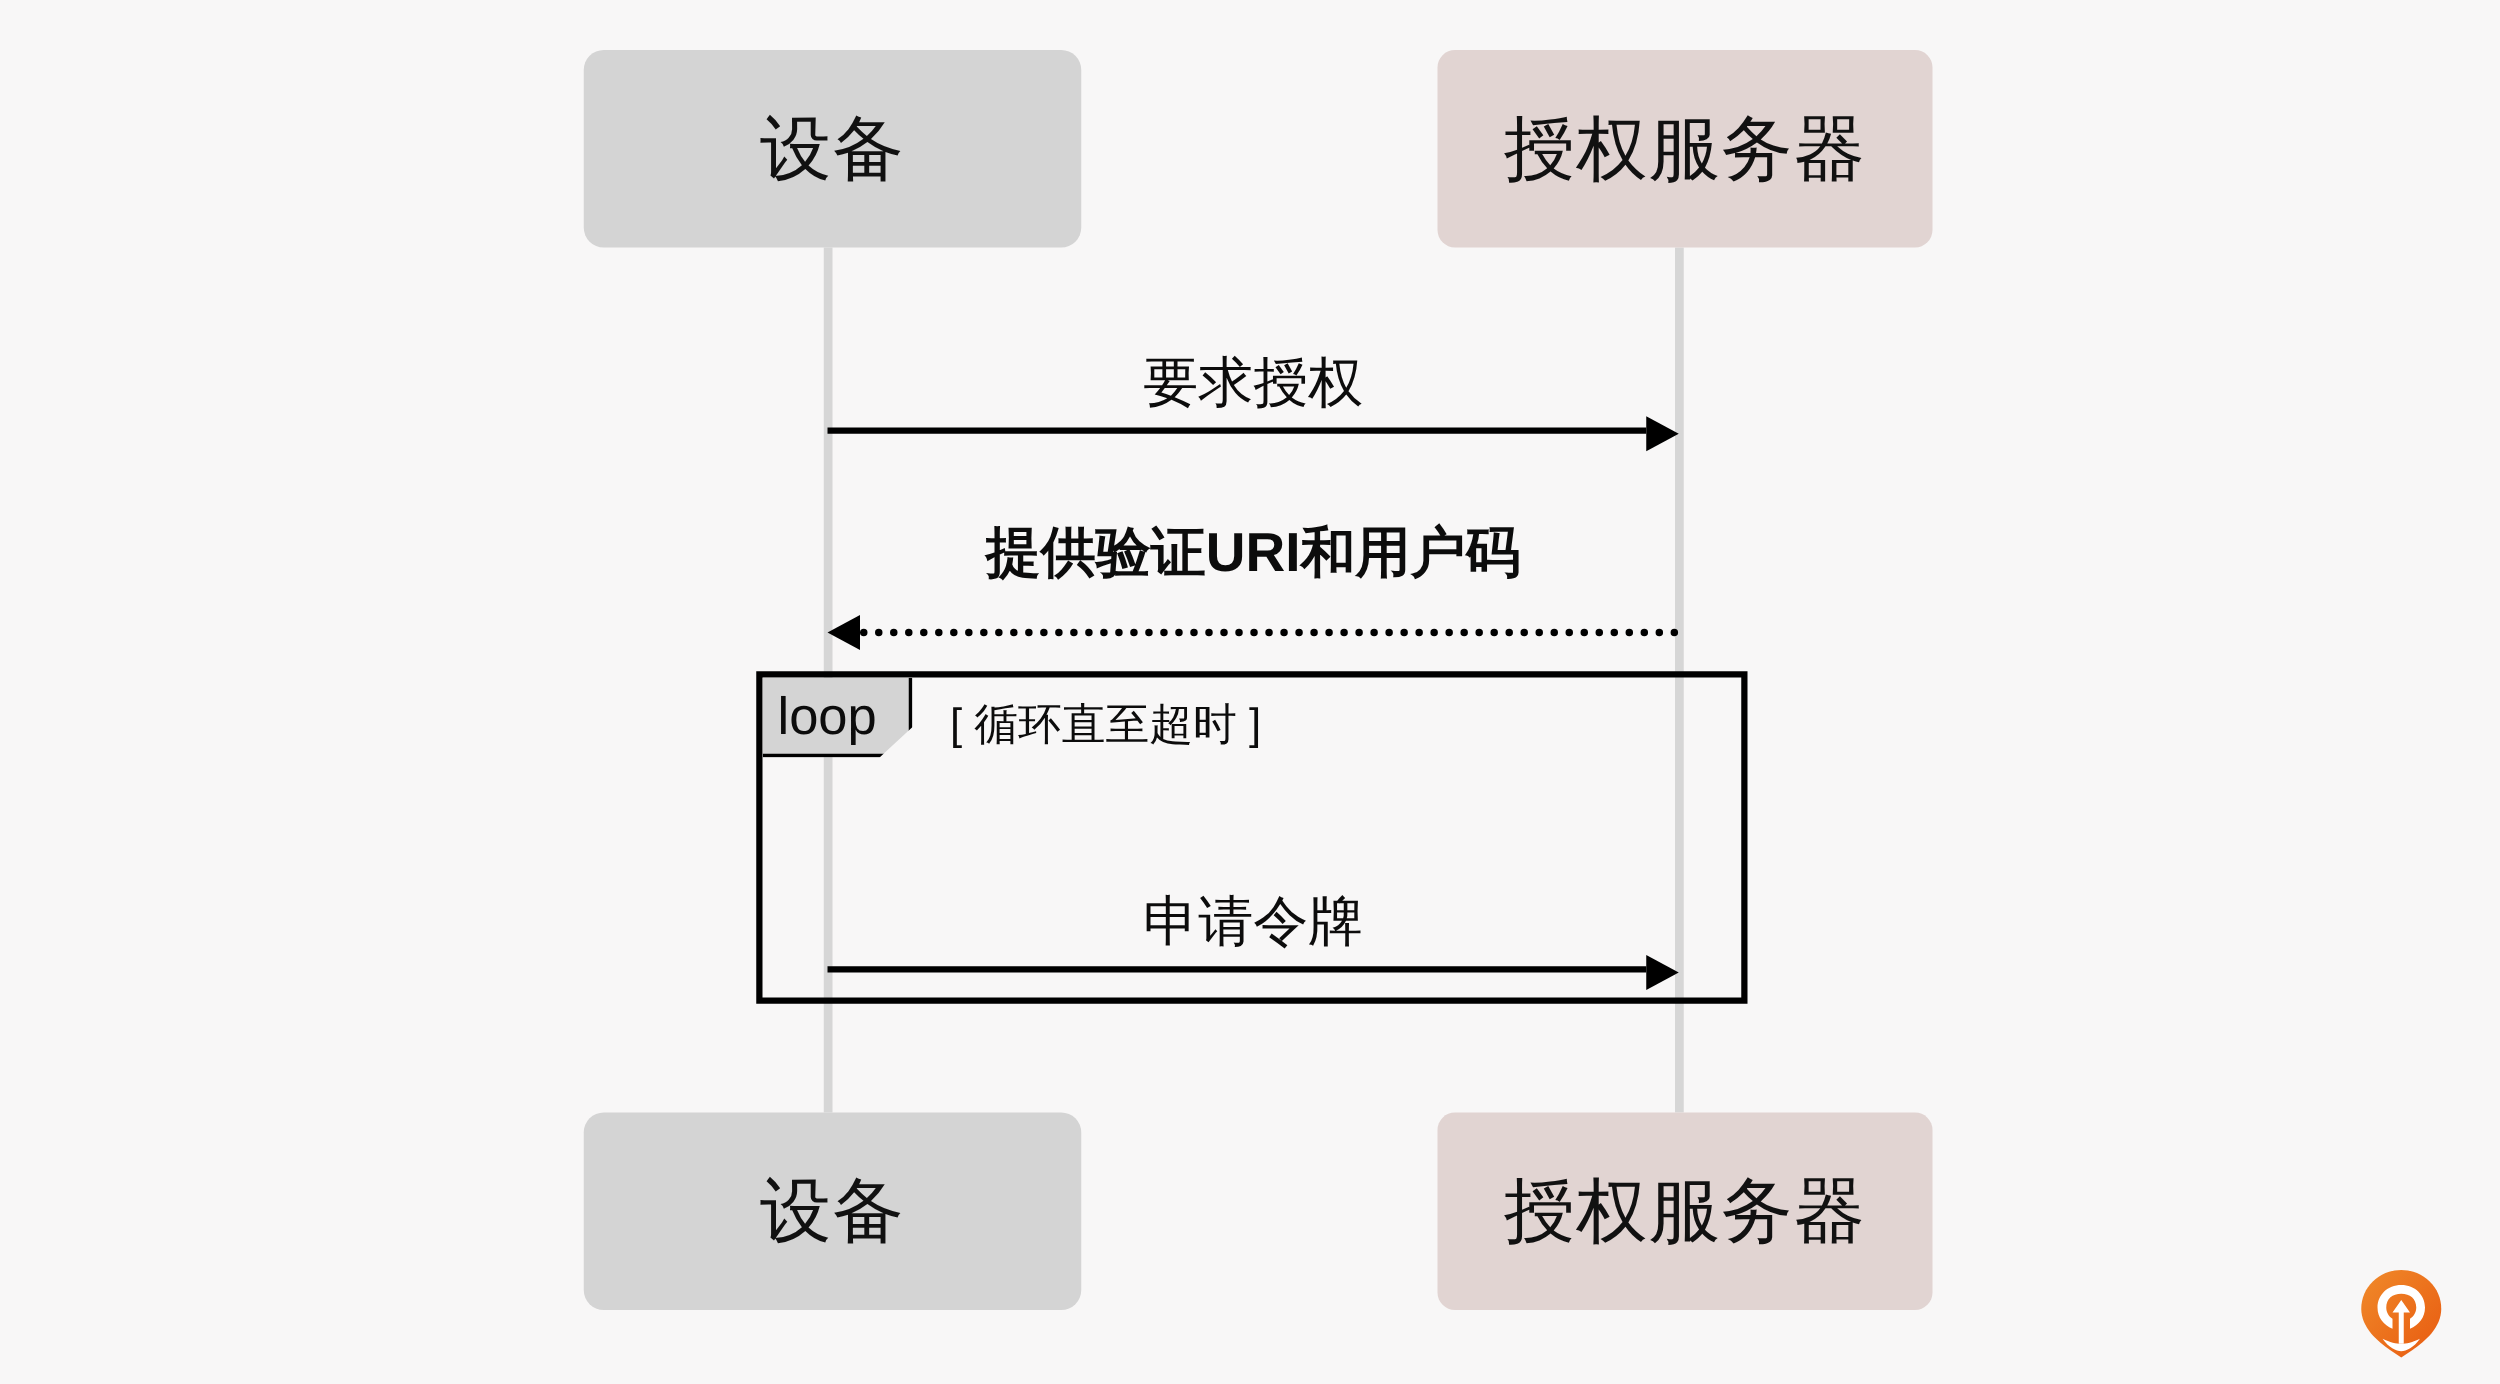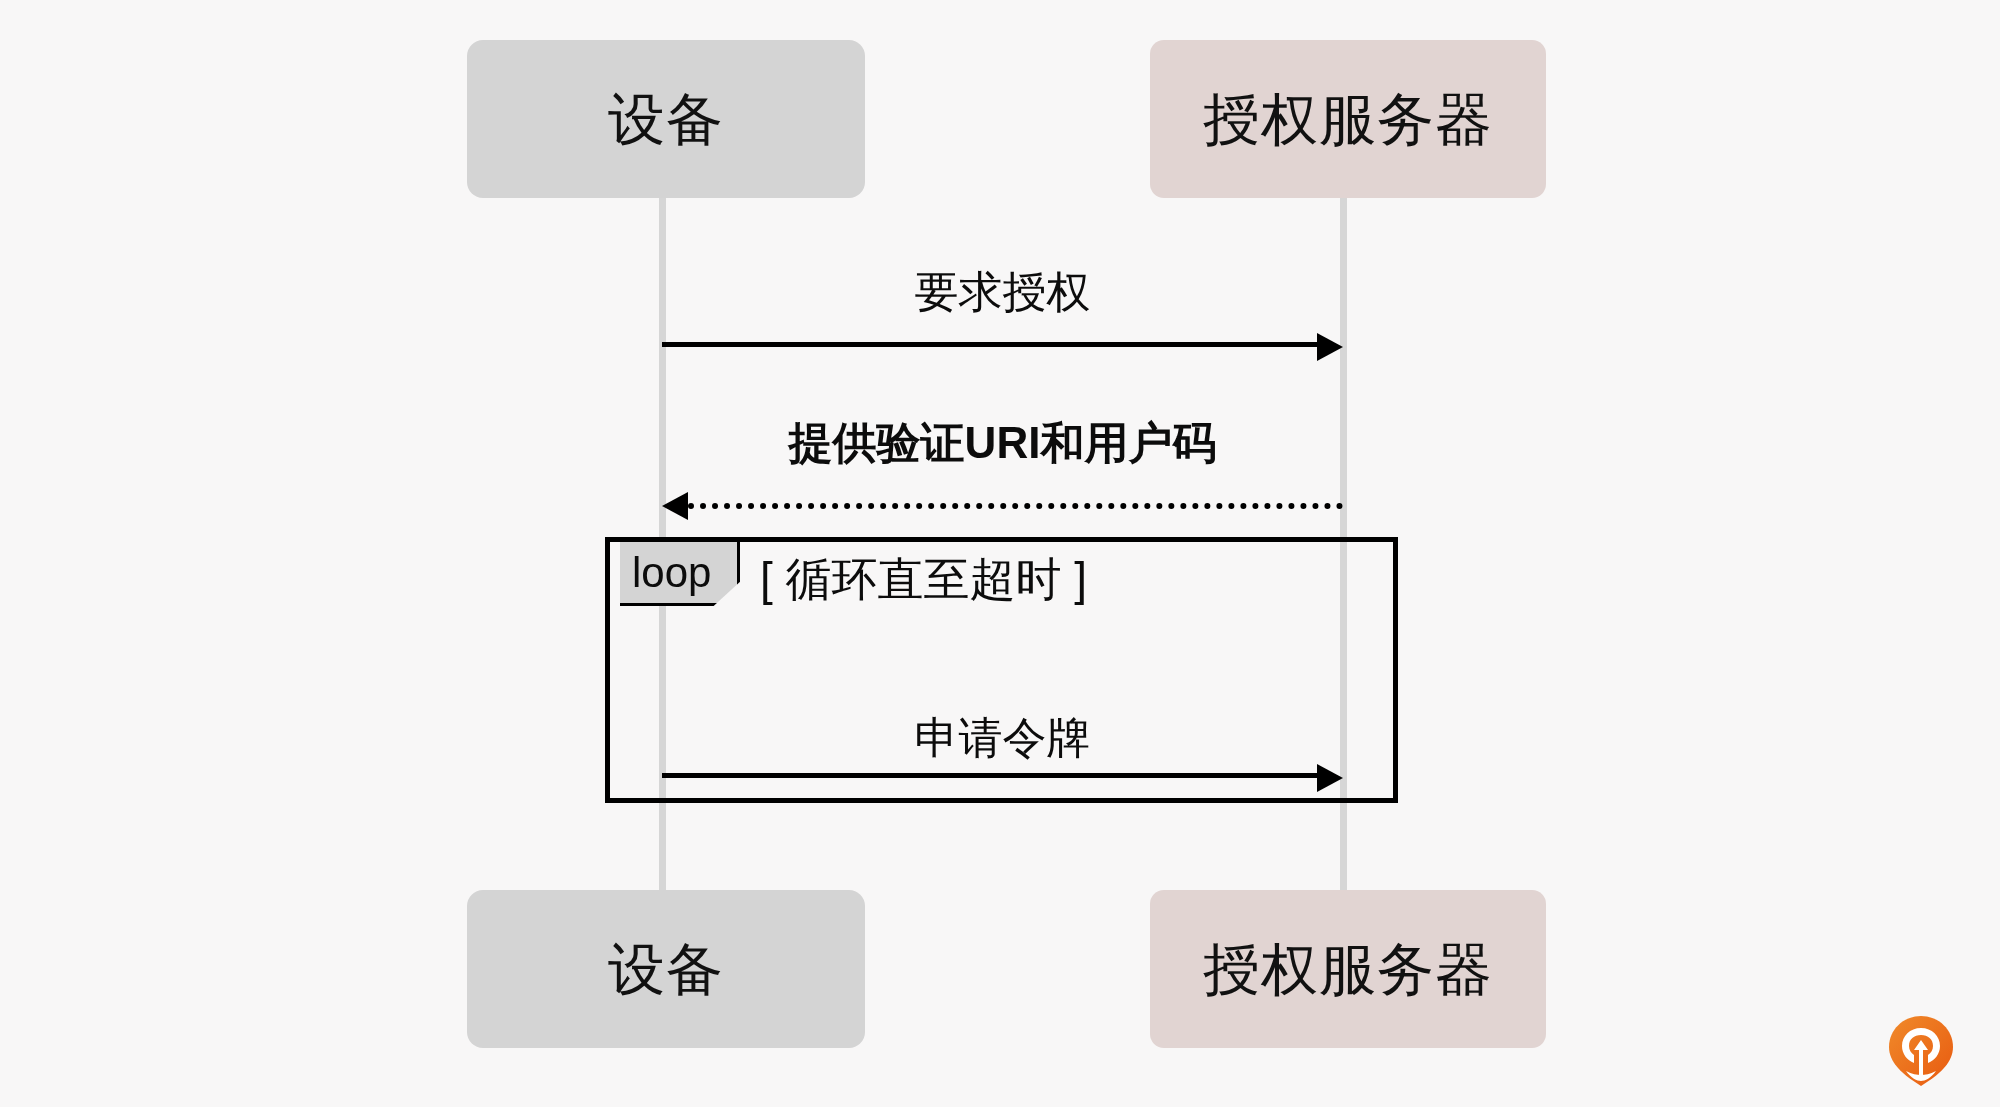--- a/index.html
+++ b/index.html
@@ -79,21 +79,21 @@
   .arrowhead {
     position: absolute;
     width: 0; height: 0;
     border-top: 14px solid transparent;
     border-bottom: 14px solid transparent;
   }
   .arrowhead.right { border-left: 26px solid #000000; }
   .arrowhead.left  { border-right: 26px solid #000000; }
 
   
-  #msg-request-auth-label { left: 662px; top: 270px; width: 681px; }
+  #msg-request-auth-label { left: 662px; top: 285px; width: 681px; }
   #msg-request-auth-line  { left: 662px; top: 342px; width: 655px; }
   #msg-request-auth-arrow { left: 1317px; top: 333px; }
 
   
   #msg-provide-uri-label { left: 662px; top: 421px; width: 681px; font-weight: bold; }
   #msg-provide-uri-line  { left: 688px; top: 503px; width: 655px; }
   #msg-provide-uri-arrow { left: 662px; top: 492px; }
 
   
   #msg-request-token-label { left: 662px; top: 716px; width: 681px; }
@@ -106,21 +106,21 @@
     left: 605px;
     top: 537px;
     width: 793px;
     height: 266px;
     border: 5px solid #000000;
     box-sizing: border-box;
     background: transparent;
   }
   #loop-tab {
     position: absolute;
-    left: 10px;
+    left: 0px;
     top: 0px;
     width: 120px;
     height: 64px;
     background: #d4d4d4;
     border-right: 3px solid #000000;
     border-bottom: 3px solid #000000;
     -webkit-clip-path: polygon(0 0, 100% 0, 100% 62%, 78% 100%, 0 100%);
     clip-path: polygon(0 0, 100% 0, 100% 62%, 78% 100%, 0 100%);
     display: flex;
     align-items: center;
@@ -133,21 +133,21 @@
     color: #0c0c0c;
     padding-left: 12px;
   }
   #loop-guard-label {
     position: absolute;
     left: 150px;
     top: 5px;
     height: 64px;
     display: flex;
     align-items: center;
-    font-size: 46px;
+    font-size: 35px;
     line-height: 1;
     color: #0c0c0c;
     white-space: nowrap;
   }
 
   
   #watermark {
     position: absolute;
     right: 46px;
     bottom: 18px;

